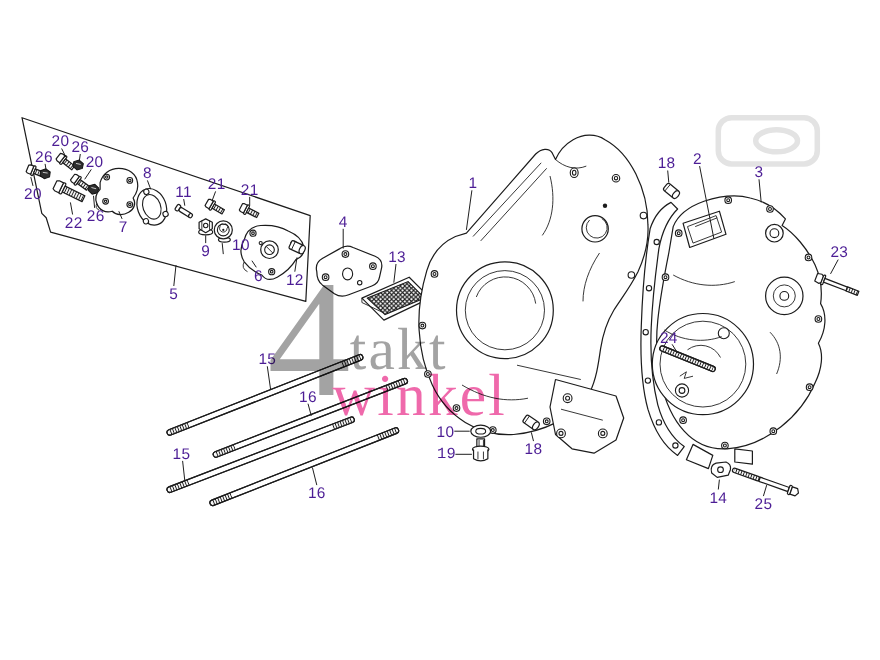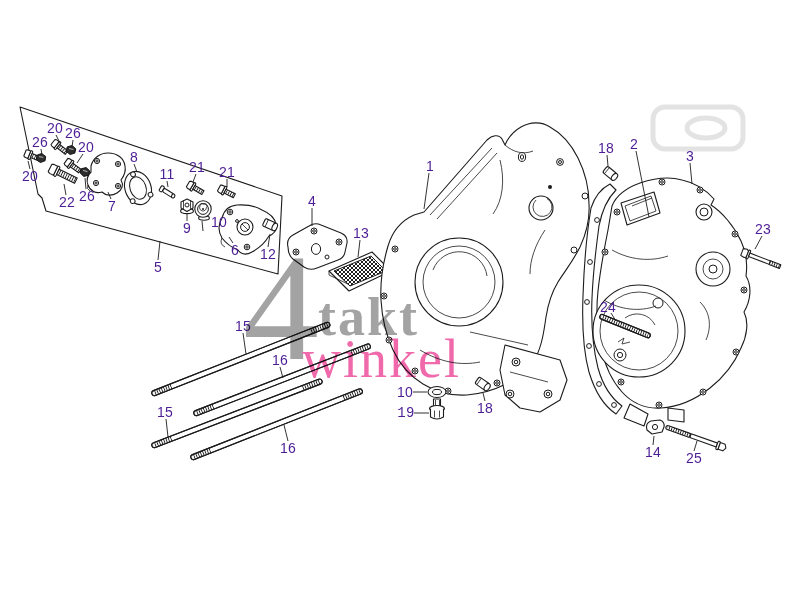--- a/index.html
+++ b/index.html
@@ -14,21 +14,21 @@
   .dot{fill:#1c1c1c;stroke:none;}
   .gh{fill:none;stroke:#e3e3e3;stroke-width:5;stroke-linecap:round;}
   .gh2{fill:none;stroke:#d9d9d9;stroke-width:2;stroke-linecap:round;}
   .leader{stroke:#1c1c1c;stroke-width:0.9;}
   .callout{position:absolute;transform:translate(-50%,-50%);font-size:14px;color:#4c1d95;
            letter-spacing:.3px;white-space:nowrap;}
   .wm{position:absolute;left:0;top:0;width:800px;height:600px;pointer-events:none;
       mix-blend-mode:multiply;opacity:.82;}
   .wm span{position:absolute;font-family:"Liberation Serif",serif;line-height:1;}
   .wm .big4{left:243px;top:232px;font-size:152px;}
-  .wm .w1{left:318px;top:290px;font-size:54px;letter-spacing:2px;font-weight:bold;}
+  .wm .w1{left:318px;top:290px;font-size:54px;letter-spacing:2px;}
   .wm .w2{left:302px;top:332px;font-size:54px;letter-spacing:2px;}
 </style>
 </head>
 <body>
 
 <div class="stage">
 
 <svg id="art" width="800" height="600" viewBox="0 0 800 600">
   <defs>
     <pattern id="thr" width="2.4" height="12" patternUnits="userSpaceOnUse">

